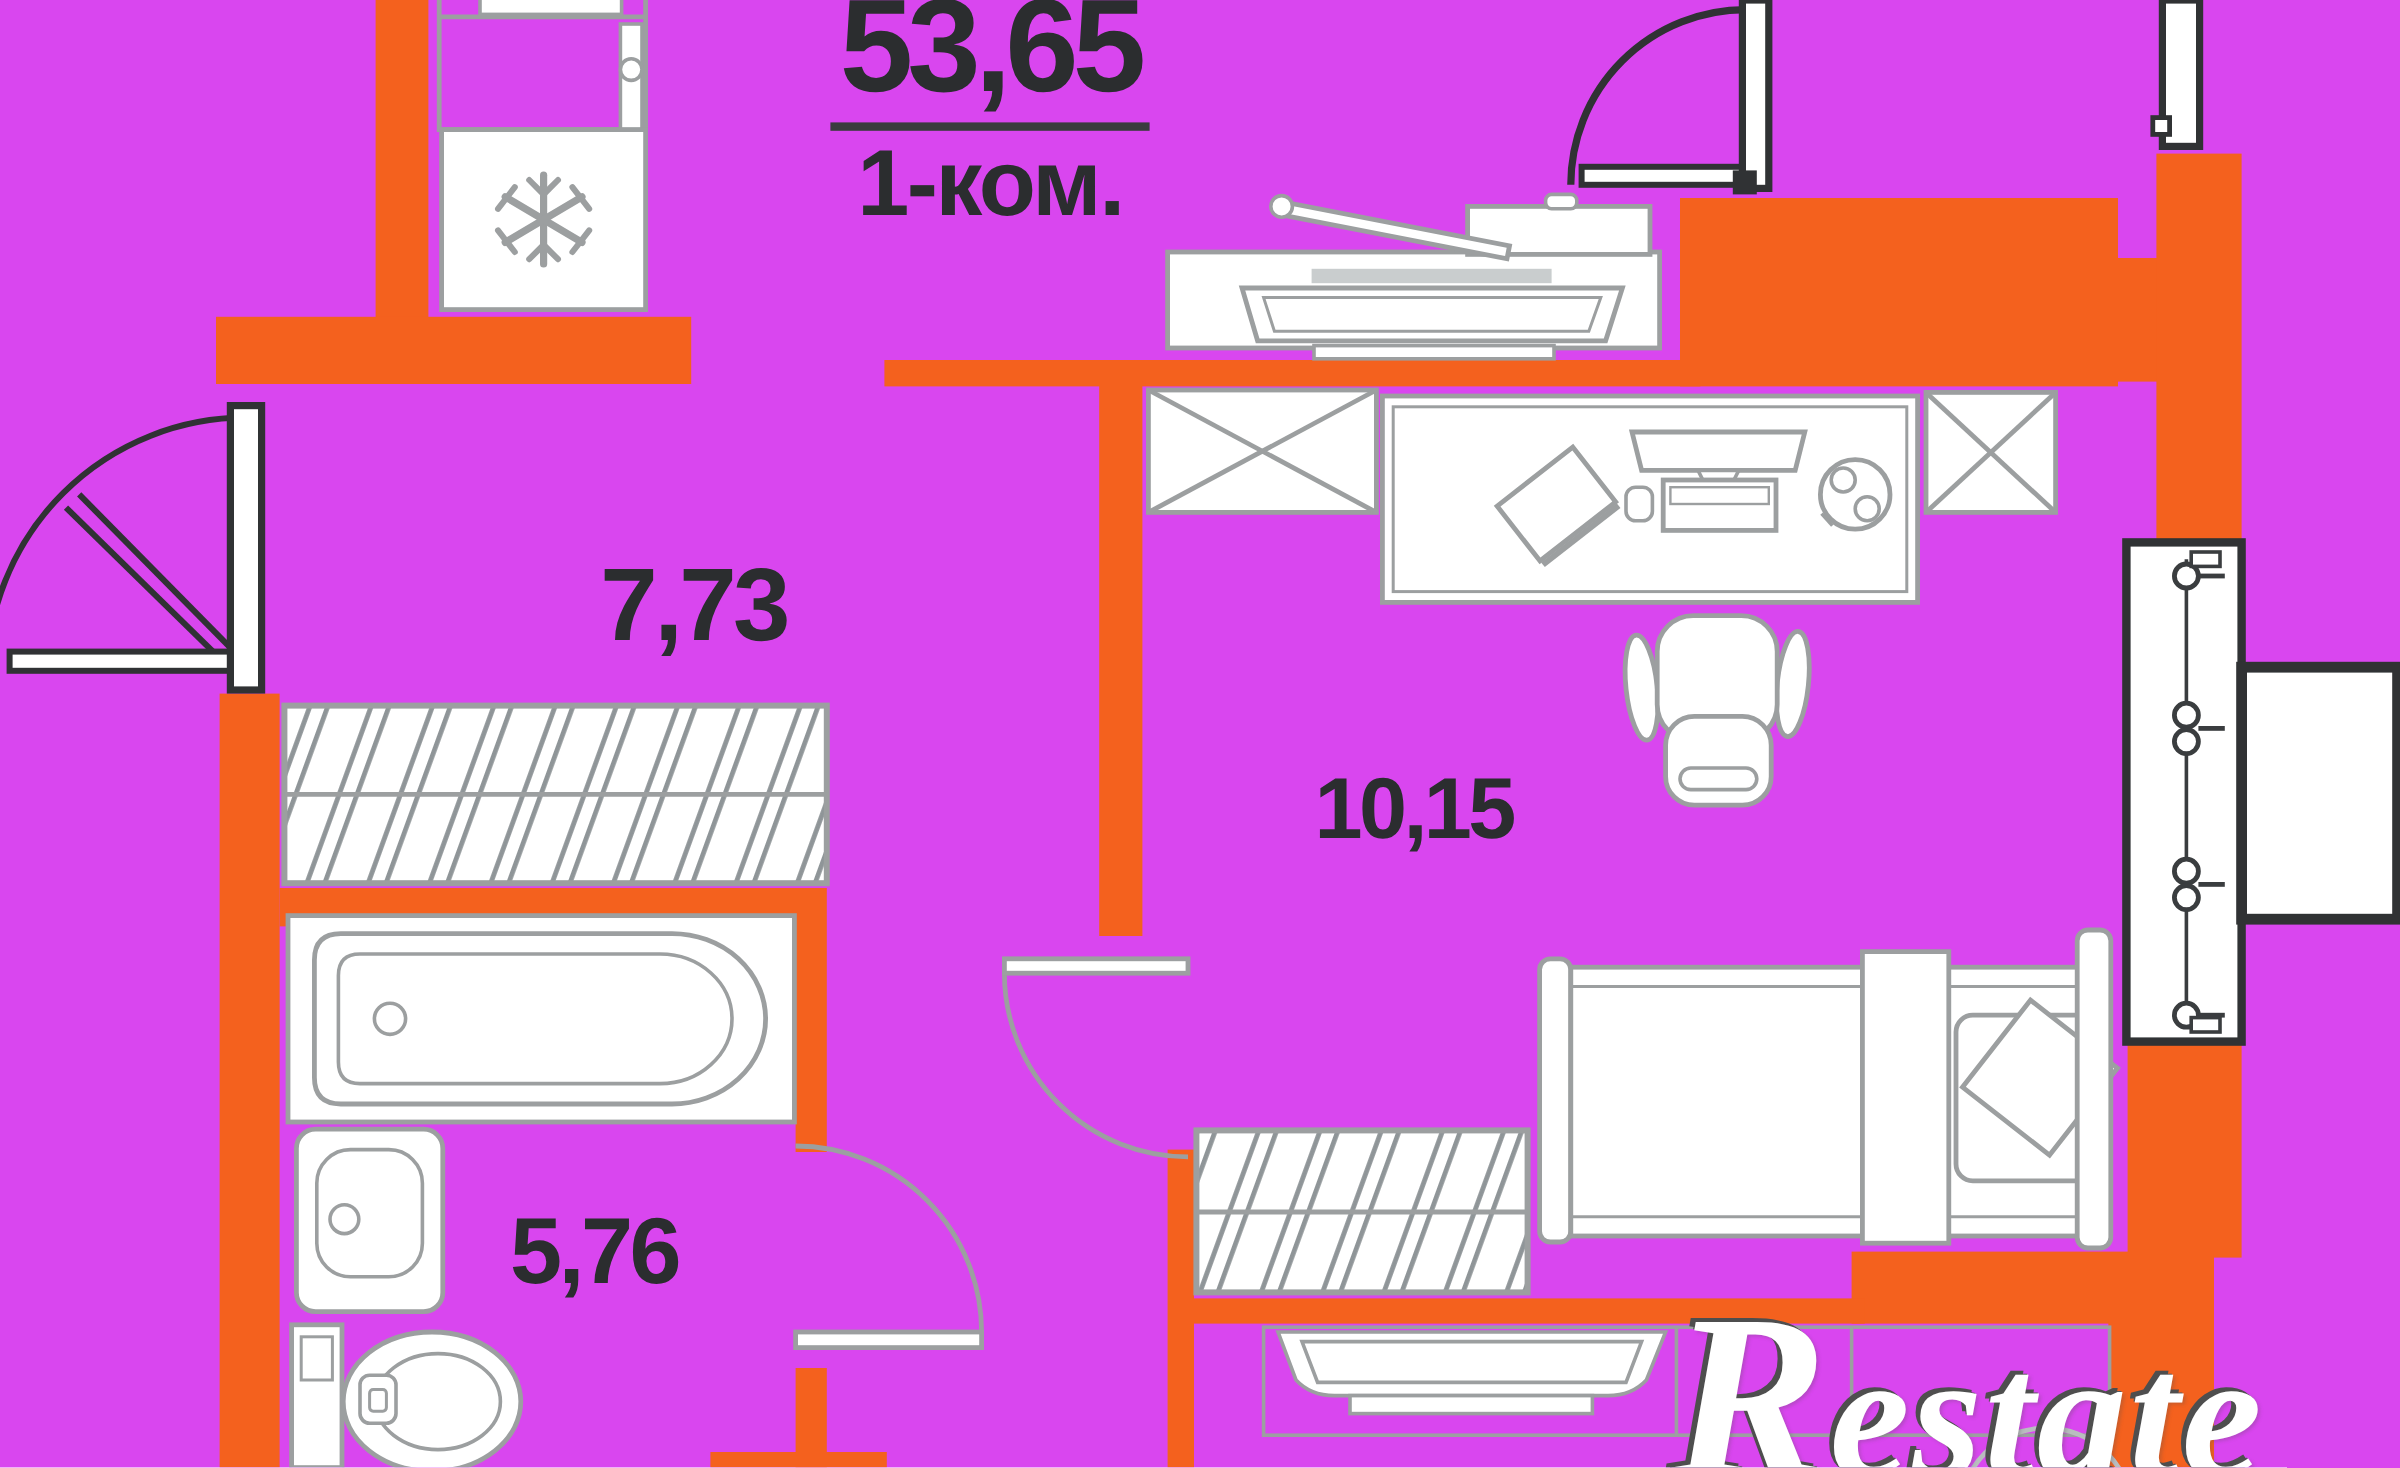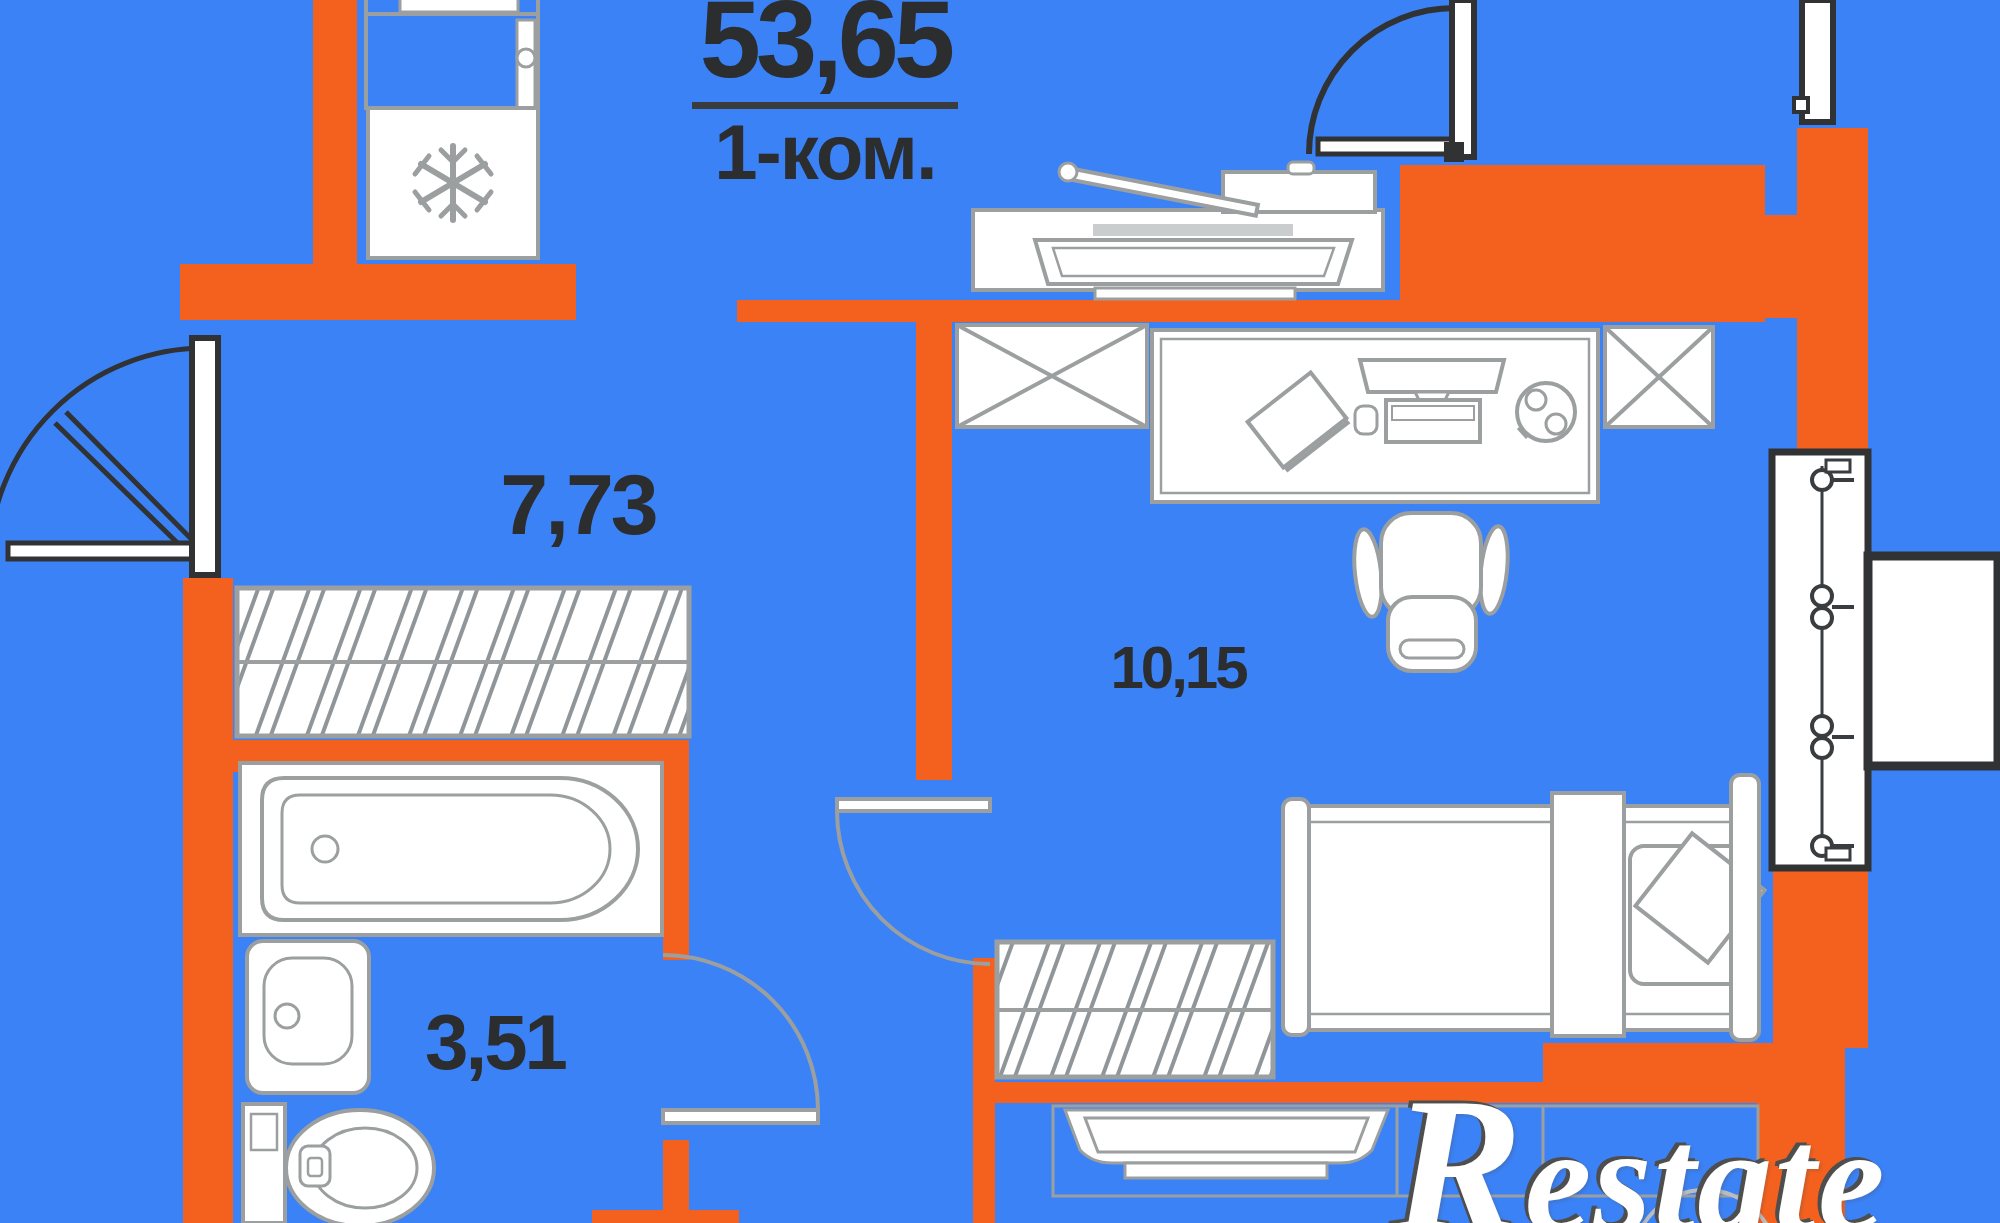--- a/index.html
+++ b/index.html
@@ -1,25 +1,25 @@
 <!DOCTYPE html>
 <html><head>
 <meta charset="utf-8">
 <style>
   html,body{margin:0;padding:0;background:#fff;}
-  .canvas{position:relative;width:2000px;height:1223px;background:#3b82f6;overflow:hidden;
+  .canvas{position:relative;width:2000px;height:1223px;background:#d946ef;overflow:hidden;
           font-family:"Liberation Sans",sans-serif;}
   .canvas svg{position:absolute;left:0;top:0;}
   .hdr{position:absolute;left:690px;top:0;width:270px;text-align:center;color:#2b2d2f;}
   .hdr .total{font-size:110px;line-height:1;font-weight:800;letter-spacing:-5px;margin-top:-16px;}
   .hdr .rule{height:7px;background:#3a3c3e;margin:8px 2px 4px 2px;}
   .hdr .unit{font-size:78px;line-height:1;font-weight:800;letter-spacing:-2px;}
   .lbl{position:absolute;font-weight:800;color:#2b2d2f;letter-spacing:-3px;line-height:1;text-align:center;margin-top:36px;}
   .lbl-hall{left:488px;top:425px;width:180px;font-size:86px;}
-  .lbl-living{left:1078px;top:602px;width:200px;font-size:60px;}
+  .lbl-living{left:1078px;top:602px;width:200px;font-size:72px;}
   .lbl-bath{left:410px;top:967px;width:170px;font-size:78px;}
   .watermark{position:absolute;left:1392px;top:1072px;width:615px;line-height:0.95;
              font-family:"Liberation Serif",serif;font-style:italic;font-weight:700;
              font-size:150px;color:#ffffff;letter-spacing:2px;
              text-shadow:-4px -3px 0 #4e4e4e,-1px -1px 0 #5a5a5a,2px 2px 3px rgba(80,80,80,.25);}
   .watermark::first-letter{font-size:196px;}
 </style>
 </head>
 <body>
 
@@ -241,16 +241,16 @@
 </svg>
 
   <div class="hdr">
     <div class="total">53,65</div>
     <div class="rule"></div>
     <div class="unit">1-ком.</div>
   </div>
 
   <div class="lbl lbl-hall">7,73</div>
   <div class="lbl lbl-living">10,15</div>
-  <div class="lbl lbl-bath">3,51</div>
+  <div class="lbl lbl-bath">5,76</div>
 
   <div class="watermark">Restate</div>
 </div>
 
 </body></html>

